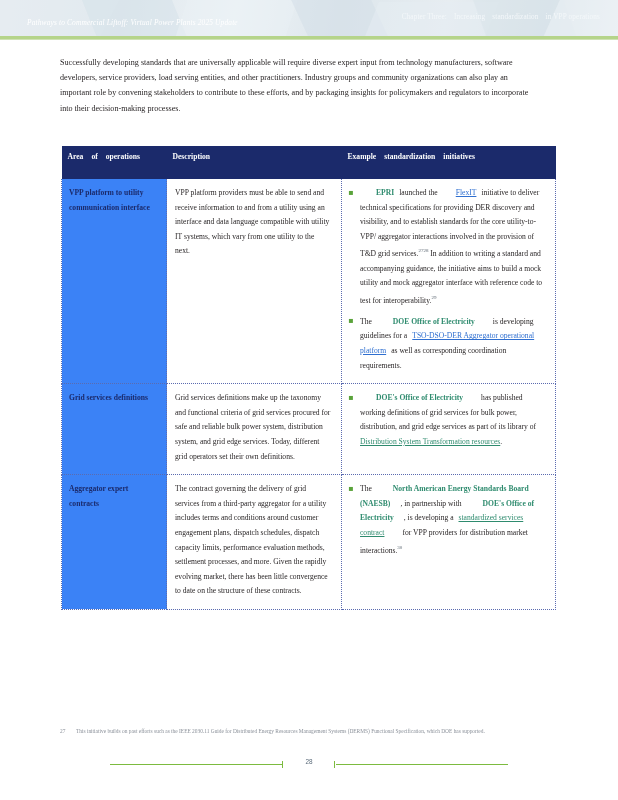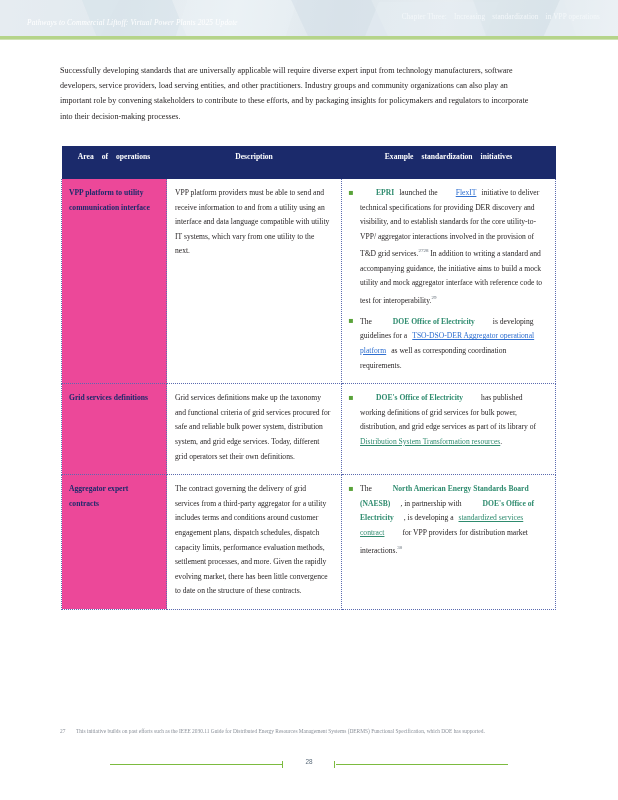--- a/index.html
+++ b/index.html
@@ -74,21 +74,20 @@
 
   
   .intro {
     position: absolute;
     left: 60px; top: 55px;
     width: 478px;
     font-size: 8.1px;
     line-height: 15.2px;
     color: #231f20;
     text-align: left;
-    margin-top: 8px;
   }
 
   
   .tbl {
     position: absolute;
     left: 61px; top: 146px;
     width: 494px;
     border-collapse: collapse;
     table-layout: fixed;
   }
@@ -96,38 +95,38 @@
     vertical-align: top;
     padding: 0;
   }
   .thead-row th {
     background: #1b2a6b;
     color: #ffffff;
     font-weight: bold;
     font-size: 7.6px;
     height: 22px;
     padding: 6px 6px 5px 6px;
-    text-align: center;
+    text-align: left;
     white-space: nowrap;
   }
   .thead-row th .sp { display:inline-block; width:8px; }
   .col-a { width: 105px; }
   .col-b { width: 175px; }
   .col-c { width: 214px; }
 
   .tbl td {
     border-left: .7px dotted #5b6bb0;
     border-right: .7px dotted #5b6bb0;
     border-bottom: .7px dotted #5b6bb0;
     font-size: 7.6px;
     line-height: 14.6px;
     color: #231f20;
   }
   td.cell-area {
-    background: #ec4899;
+    background: #3b82f6;
     color: #1b2a6b;
     font-weight: bold;
     padding: 7px 7px 10px 7px;
     border-left: .7px dotted #5b6bb0;
   }
   td.cell-desc {
     background: #ffffff;
     padding: 7px 10px 10px 8px;
   }
   td.cell-ex {

